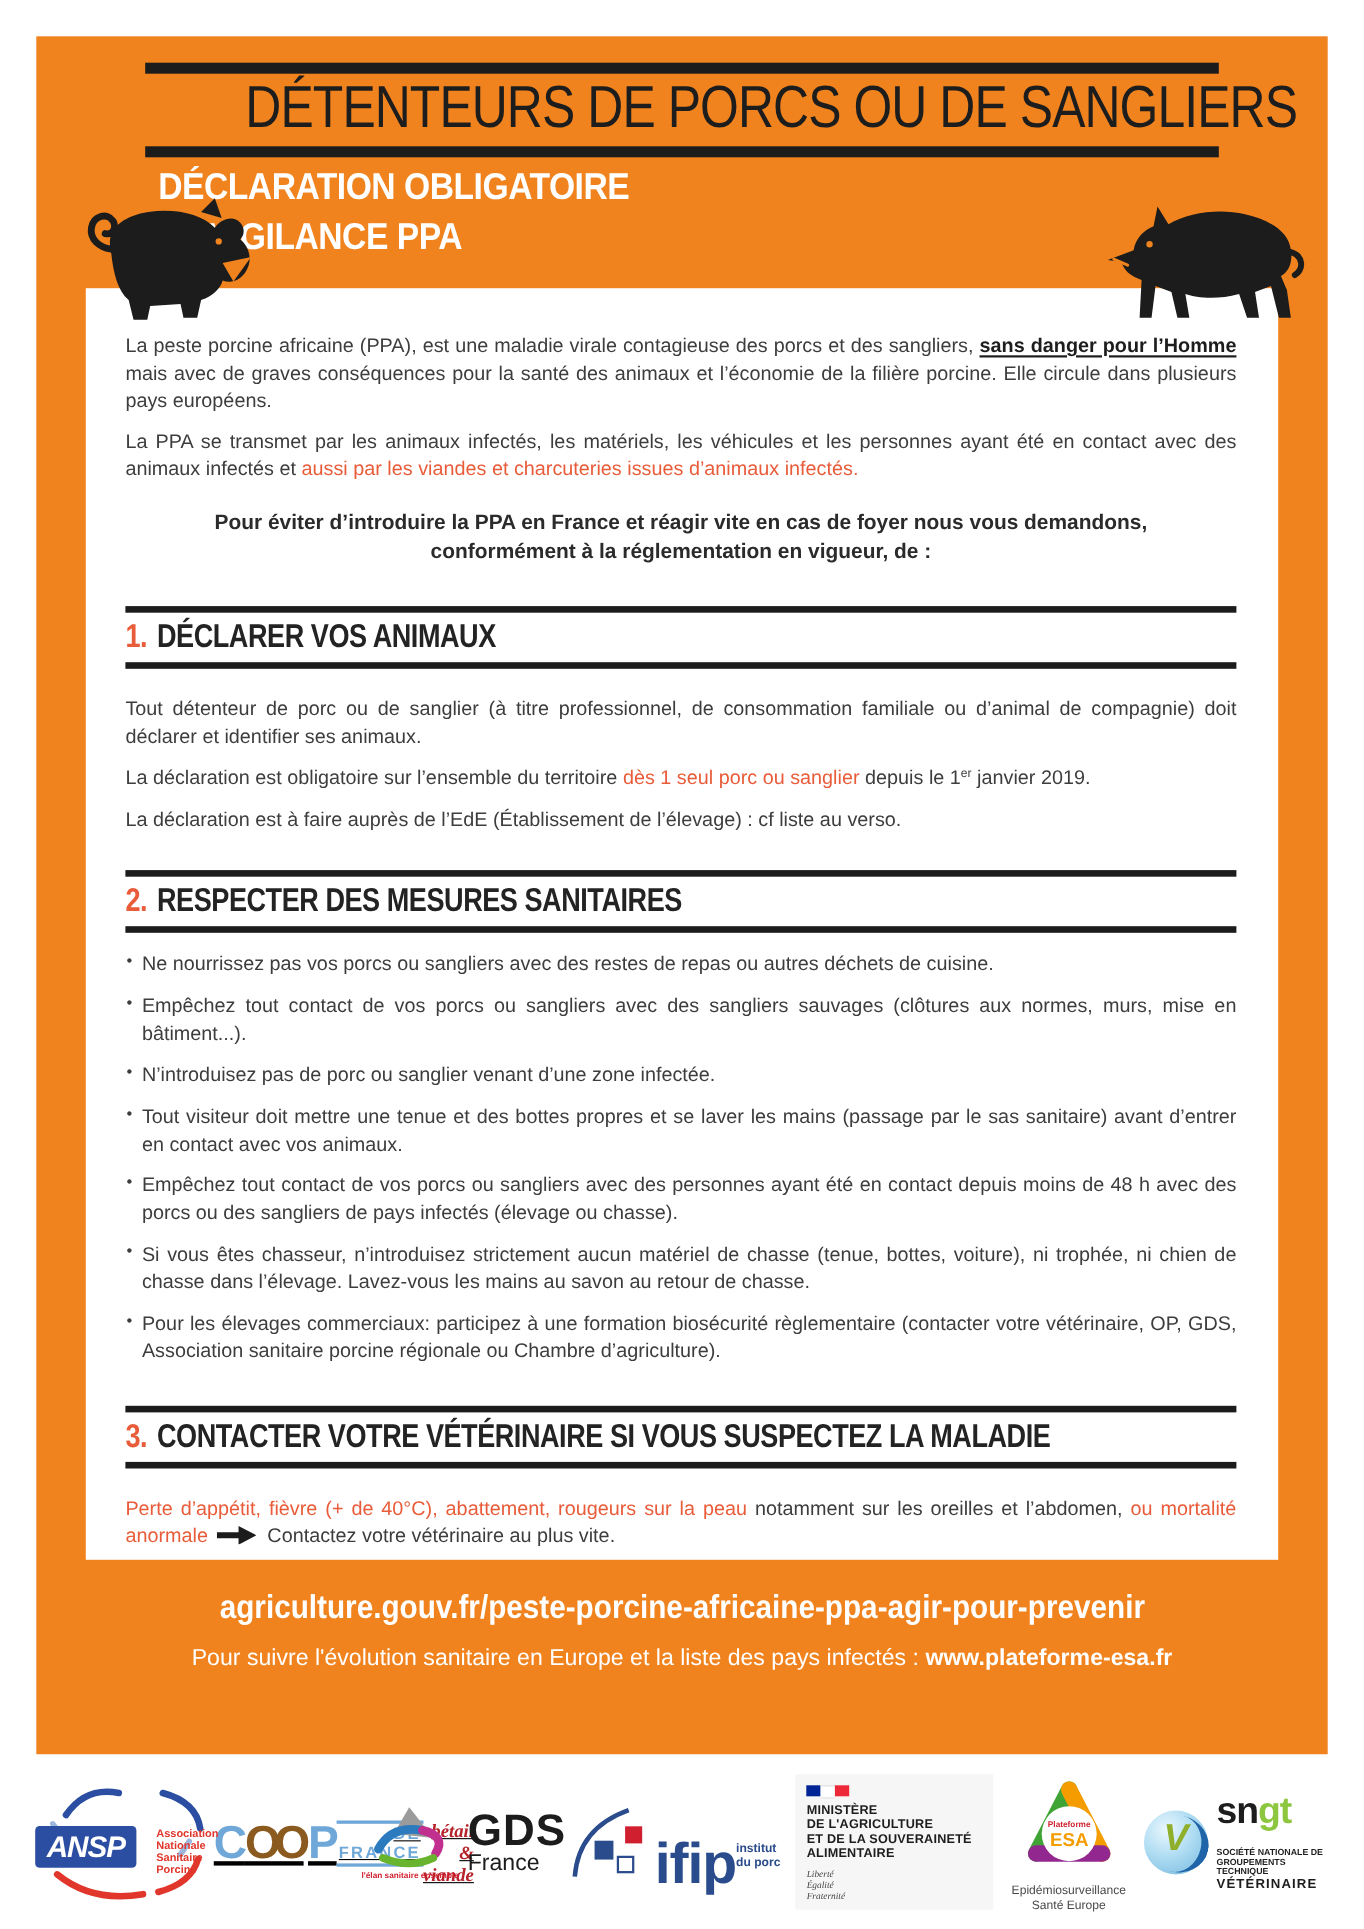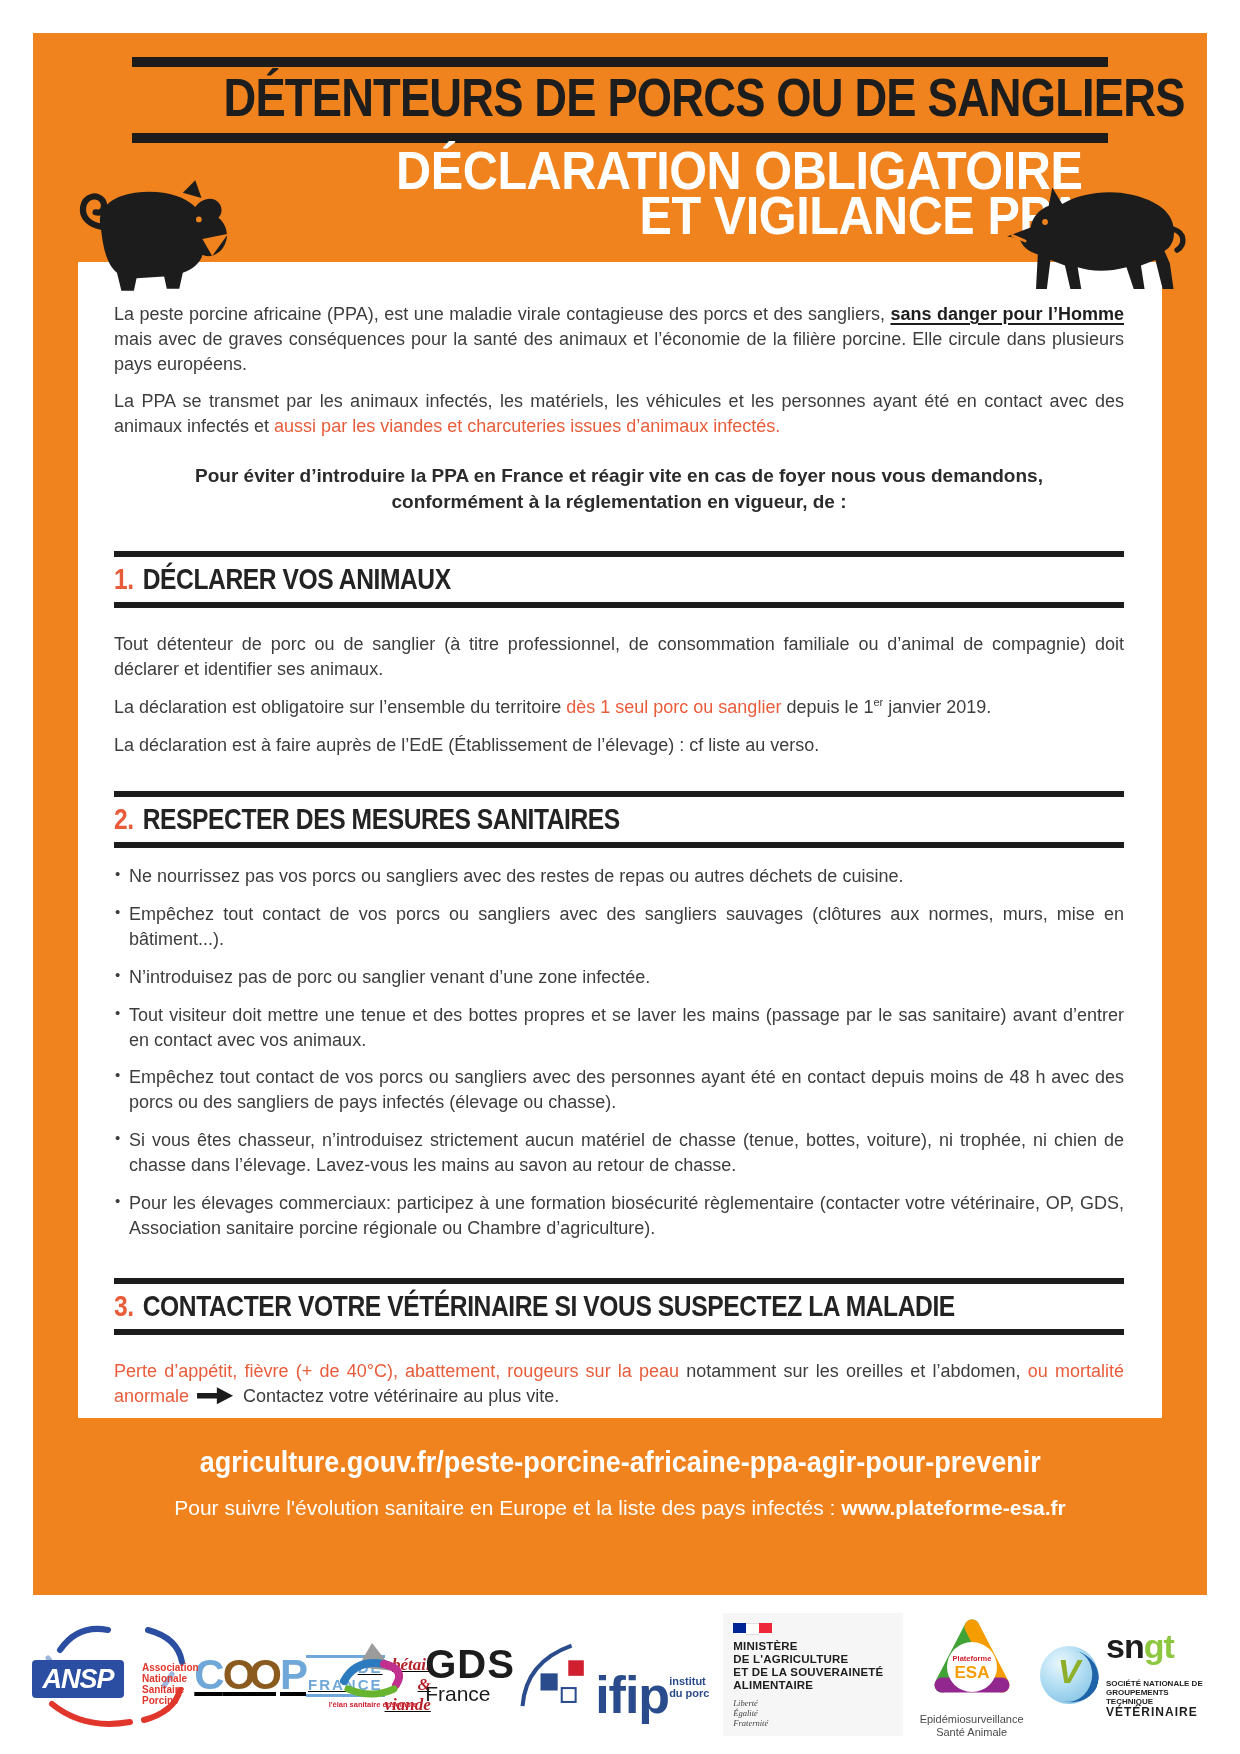--- a/index.html
+++ b/index.html
@@ -5,24 +5,24 @@
   html,body{margin:0;padding:0;background:#e8e8e8;}
   .page{position:relative;width:1240px;height:1754px;background:#ffffff;margin:0 auto;
         font-family:"Liberation Sans", sans-serif;overflow:hidden;}
   .orange-block{position:absolute;left:33px;top:33px;width:1174px;height:1562px;background:#F0831E;}
 
   
   .bar{position:absolute;left:132px;width:976px;height:10px;background:#1c1c1c;z-index:2;}
   .bar-top{top:57px;}
   .bar-bottom{top:133px;}
   .main-title{position:absolute;left:132px;top:64px;width:976px;height:68px;line-height:66px;
-              text-align:center;font-weight:bold;font-size:54px;color:#1d1d1d;z-index:2;white-space:nowrap;}
+              text-align:center;font-weight:normal;font-size:54px;color:#1d1d1d;z-index:2;white-space:nowrap;}
   .main-title .condense{display:inline-block;transform:scaleX(.84);transform-origin:center;letter-spacing:-1px;}
-  .subtitle{position:absolute;left:120px;top:148px;width:1000px;text-align:right;color:#ffffff;
-            font-weight:bold;font-size:54px;line-height:45px;z-index:2;}
+  .subtitle{position:absolute;left:120px;top:148px;width:1000px;text-align:left;color:#ffffff;
+            font-weight:bold;font-size:34px;line-height:45px;z-index:2;}
   .subtitle .condense{display:inline-block;transform:scaleX(.9);transform-origin:center;letter-spacing:-0.5px;}
 
   .pig-svg{position:absolute;z-index:4;}
   .pig-left{left:60px;top:150px;width:178px;height:146px;}
   .boar-right{left:998px;top:148px;width:190px;height:148px;}
 
   
   .panel{position:absolute;left:78px;top:262px;width:1084px;height:1156px;background:#ffffff;z-index:2;
          box-sizing:border-box;padding:40px 38px 0 36px;color:#3d3d3d;overflow:hidden;}
   .para{font-size:18px;line-height:1.38;text-align:justify;margin:0;}
@@ -286,21 +286,21 @@
     <div class="logo esa">
       <svg width="104" height="100" viewBox="0 0 104 100">
         <path d="M22,74 L52,16" stroke="#3FA435" stroke-width="15" stroke-linecap="round" fill="none"></path>
         <path d="M52,16 L82,74" stroke="#F59C00" stroke-width="15" stroke-linecap="round" fill="none"></path>
         <path d="M82,74 L22,74" stroke="#92278F" stroke-width="15" stroke-linecap="round" fill="none"></path>
         <circle cx="52" cy="56" r="25" fill="#ffffff"></circle>
         <text x="52" y="50" text-anchor="middle" font-size="7.5" fill="#D01F2E" font-weight="bold">Plateforme</text>
         <text x="52" y="67" text-anchor="middle" font-size="17" fill="#F59C00" font-weight="bold">ESA</text>
       </svg>
       <div class="esa-caption">Epidémiosurveillance
-Santé Animale</div>
+Santé Europe</div>
     </div>
 
     <div class="logo sngt">
       <div class="sngt-ball">
         <span class="sngt-v">V</span>
       </div>
       <div class="sngt-text">
         <div class="sngt-word"><span class="sngt-sn">sn</span><span class="sngt-gt">gt</span></div>
         <div class="sngt-caption">SOCIÉTÉ NATIONALE DE
 GROUPEMENTS TECHNIQUE</div>

